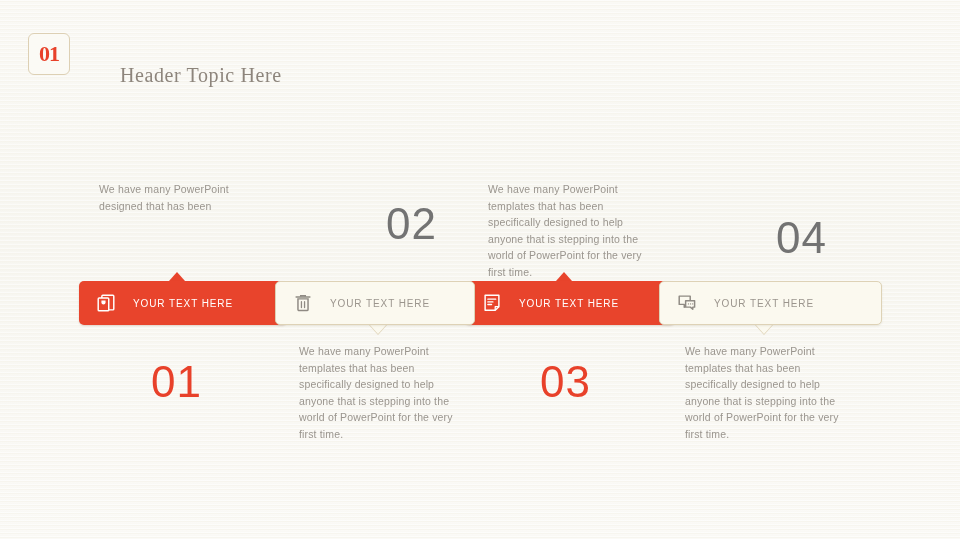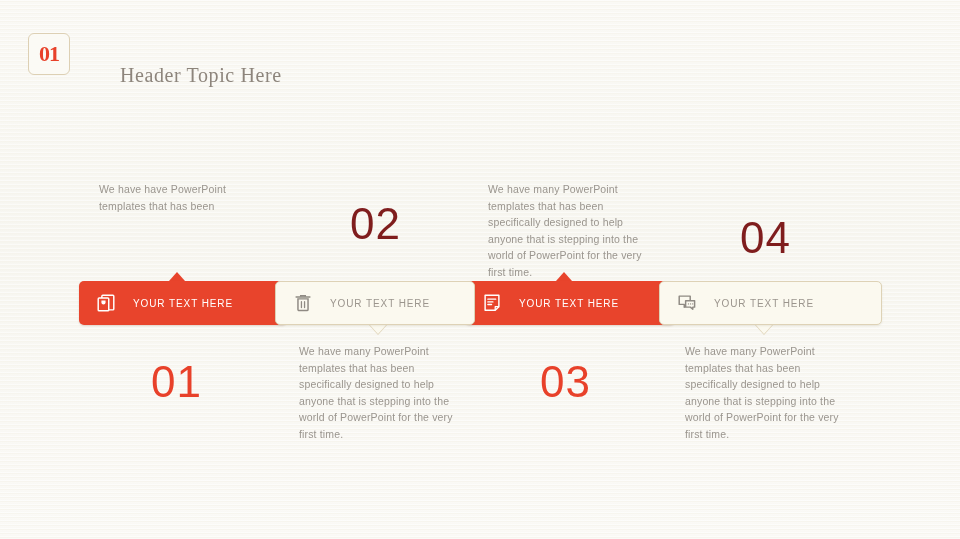--- a/index.html
+++ b/index.html
@@ -81,21 +81,21 @@
   
   .big-num {
     position: absolute;
     font-family: "Liberation Sans", sans-serif;
     font-size: 44px;
     font-weight: 300;
     line-height: 1;
     letter-spacing: 1px;
     white-space: nowrap;
   }
-  .big-num.gray { color: #7f1d1d; }
+  .big-num.gray { color: #737373; margin-left: 36px; }
   .big-num.red  { color: #e8412a; }
 
   #num-02 { left: 350px; top: 202px; }
   #num-04 { left: 740px; top: 216px; }
   #num-01 { left: 151px; top: 360px; }
   #num-03 { left: 540px; top: 360px; }
 
   
   .desc {
     position: absolute;
@@ -191,21 +191,21 @@
       <span class="header-badge-num">01</span>
     </div>
     <div class="header-title">Header Topic Here</div>
   </div>
 
   <div class="big-num gray" id="num-02">02</div>
   <div class="big-num gray" id="num-04">04</div>
   <div class="big-num red" id="num-01">01</div>
   <div class="big-num red" id="num-03">03</div>
 
-  <div class="desc" id="desc-1">We have have PowerPoint templates that has been</div>
+  <div class="desc" id="desc-1">We have many PowerPoint designed that has been</div>
   <div class="desc" id="desc-2">We have many PowerPoint templates that has been specifically designed to help anyone that is stepping into the world of PowerPoint for the very first time.</div>
   <div class="desc" id="desc-3">We have many PowerPoint templates that has been specifically designed to help anyone that is stepping into the world of PowerPoint for the very first time.</div>
   <div class="desc" id="desc-4">We have many PowerPoint templates that has been specifically designed to help anyone that is stepping into the world of PowerPoint for the very first time.</div>
 
   <div class="pointer up" id="ptr-1"></div>
   <div class="pointer down" id="ptr-2"></div>
   <div class="pointer up" id="ptr-3"></div>
   <div class="pointer down" id="ptr-4"></div>
 
   <div class="ribbon">

